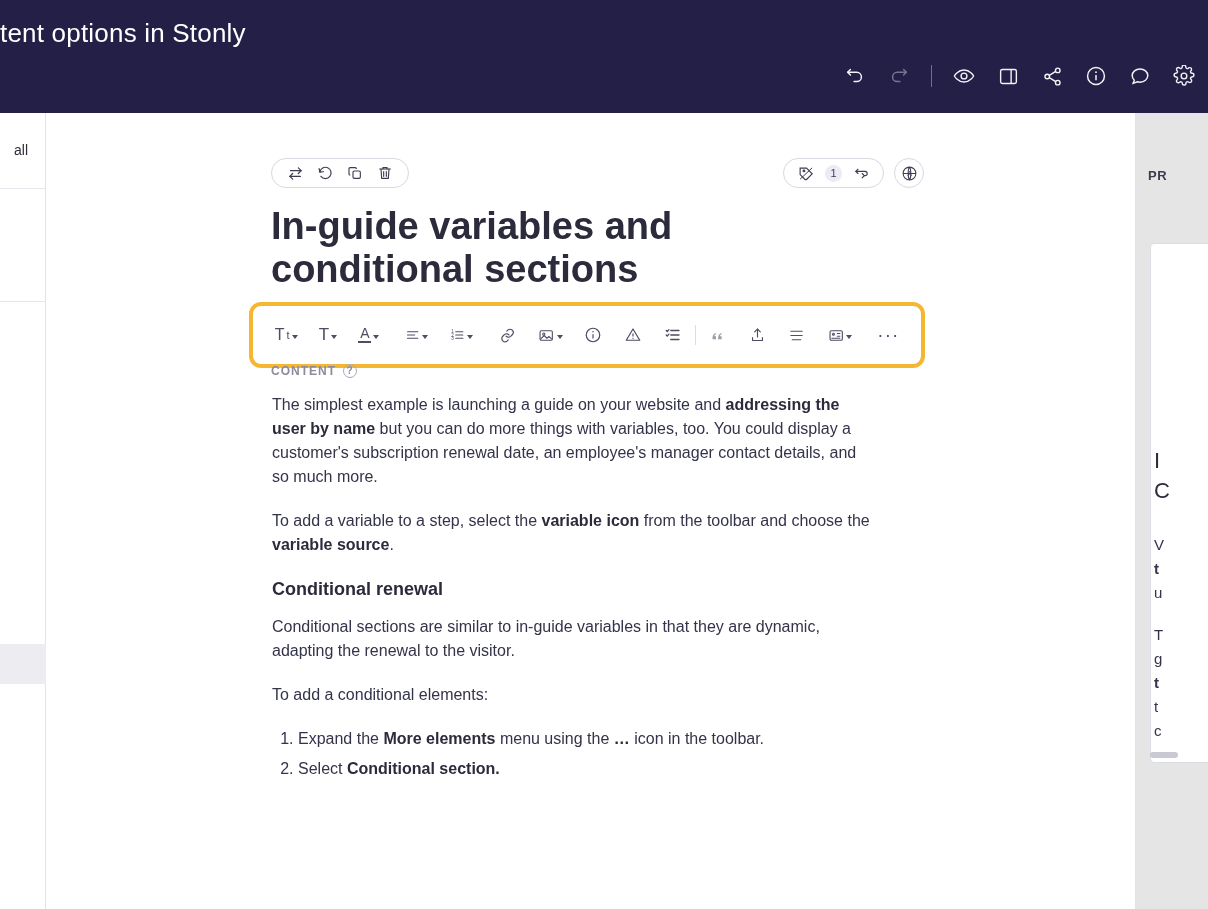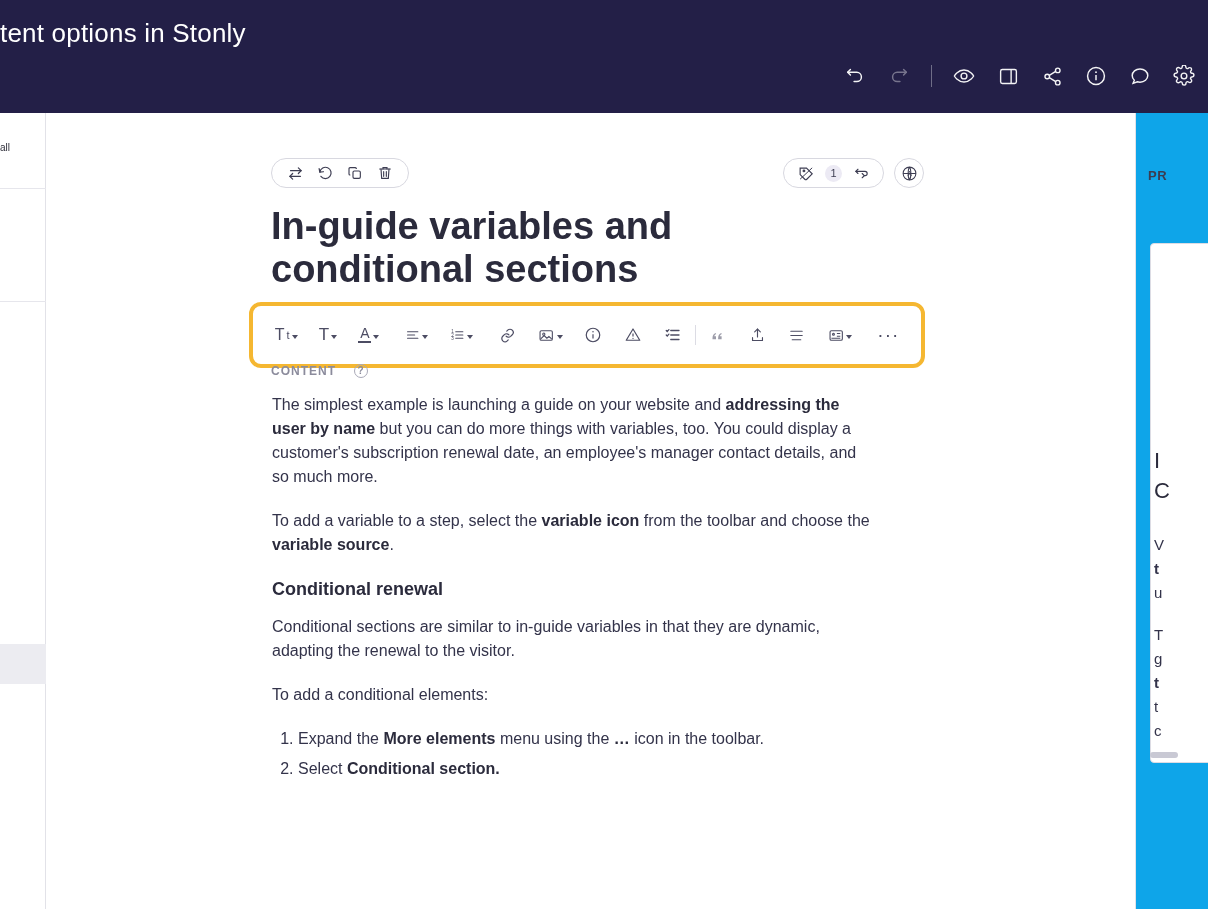--- a/index.html
+++ b/index.html
@@ -47,23 +47,23 @@
 
   
   .leftrail {
     position: absolute; left: 0; top: 113px;
     width: 46px; height: 796px;
     background: #ffffff;
     border-right: 1px solid #e2e2e8;
   }
   .leftrail .rail-label {
     position: absolute; left: 0; top: 29px;
-    width: 46px; text-align: left;
+    width: 46px; text-align: center;
     padding-right: 4px;
-    font-size: 10px; color: #2f2f3a;
+    font-size: 14px; color: #2f2f3a;
   }
   .rail-divider {
     position: absolute; left: 0; width: 46px; height: 1px; background: #e6e6ec;
   }
   .rail-divider.d1 { top: 75px; }
   .rail-divider.d2 { top: 188px; }
   .rail-highlight {
     position: absolute; left: 0; top: 531px; width: 46px; height: 40px;
     background: #ececf1;
   }
@@ -141,21 +141,21 @@
     width: 0; height: 0; border-left: 3.5px solid transparent; border-right: 3.5px solid transparent;
     border-top: 4px solid #4c4c63; margin-top: 4px;
   }
   .tb-spacer-sm { width: 14px; }
   .tb-spacer-md { width: 18px; }
   .tb-divider { width: 1px; height: 20px; background: #dcdce4; margin: 0 9px; }
 
   
   .content-label {
     position: absolute; left: 225px; top: 251px;
-    display: flex; align-items: center; gap: 18px;
+    display: flex; align-items: center; gap: 7px;
     font-size: 12px; letter-spacing: 1px; color: #8b8b9c; font-weight: 700;
   }
   .qmark {
     width: 14px; height: 14px; border-radius: 50%;
     border: 1px solid #a9a9b8; color: #8b8b9c;
     font-size: 10px; font-weight: 700; line-height: 12px; text-align: center;
   }
 
   
   .body {
@@ -188,21 +188,21 @@
     position: absolute; left: 1098px; top: 155px;
     width: 30px; height: 30px;
     display: flex; align-items: center; justify-content: center;
     color: #4a4a60; cursor: pointer;
   }
 
   
   .rightpanel {
     position: absolute; left: 1135px; top: 113px;
     width: 73px; height: 796px;
-    background: #0ea5e9;
+    background: #e5e5e5;
     border-left: 1px solid #e2e2e8;
     overflow: hidden;
   }
   .rp-label {
     position: absolute; left: 12px; top: 55px;
     font-size: 13px; color: #3c3c50; font-weight: 700; letter-spacing: .5px;
   }
   .rp-card {
     position: absolute; left: 14px; top: 130px;
     width: 120px; height: 520px;

